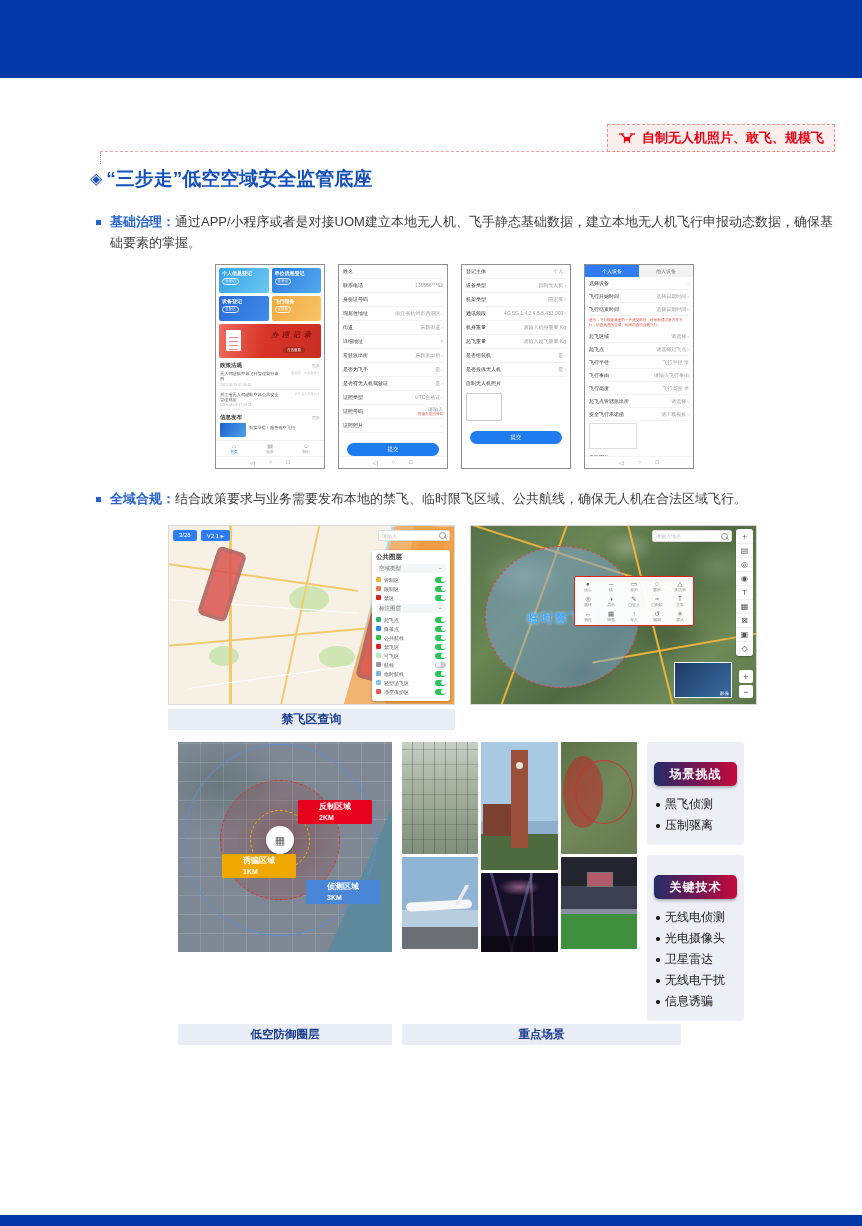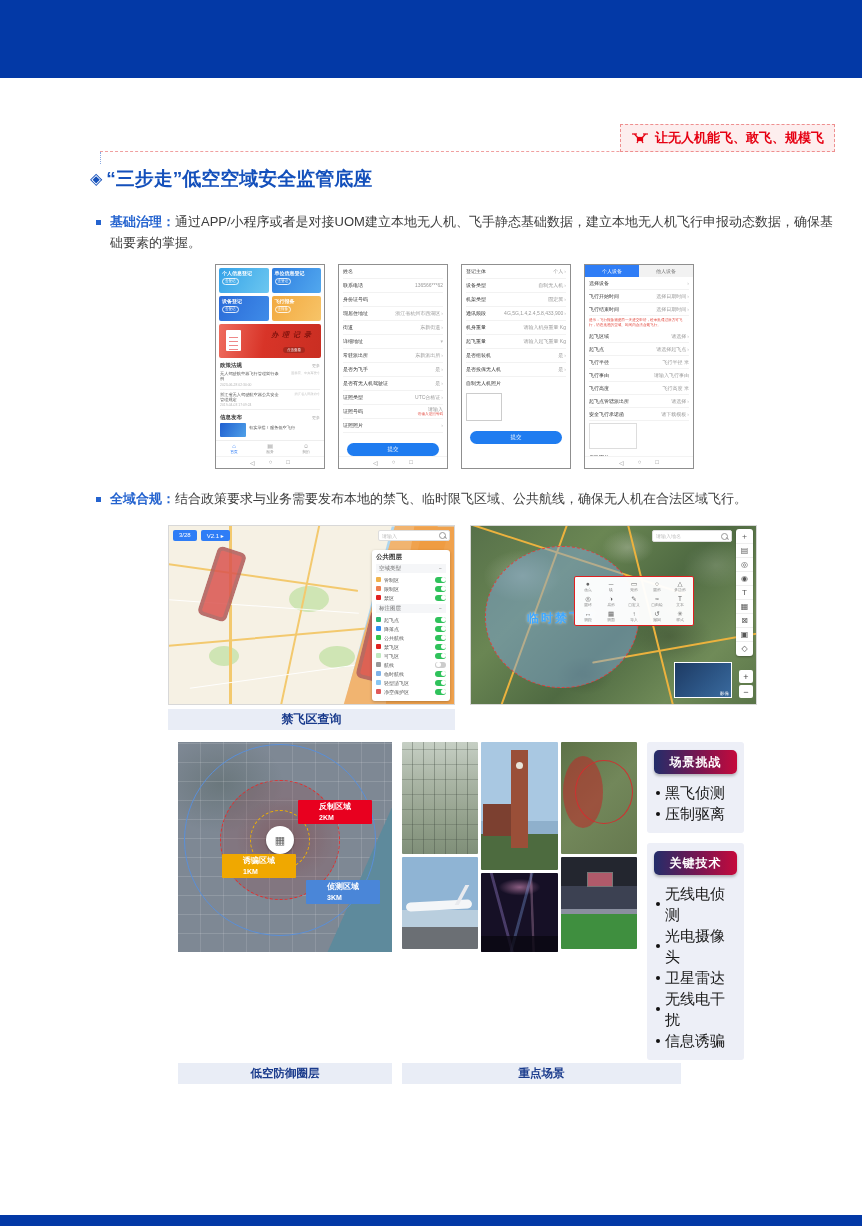--- a/index.html
+++ b/index.html
@@ -197,26 +197,26 @@
       linear-gradient(88deg,transparent 64%,rgba(255,190,230,.25) 65% 67%,transparent 68%),
       radial-gradient(30px 12px at 50% 18%,rgba(255,170,220,.5),transparent 70%)}
   .ph-concert::after{content:"";position:absolute;left:0;right:0;bottom:0;height:16px;background:rgba(10,8,18,.8)}
   .ph-sat{height:112px;background:linear-gradient(135deg,#5d7247,#72875a 50%,#66794f)}
   .ph-sat .z1{position:absolute;left:2px;top:14px;width:40px;height:72px;border-radius:50%;background:rgba(190,40,40,.55)}
   .ph-sat .z2{position:absolute;right:4px;top:18px;width:56px;height:62px;border-radius:50%;border:1px solid #d03030}
   .ph-stad{height:92px;background:linear-gradient(180deg,#23262f 0 32%,#3c4152 32% 56%,#8a8f9f 56% 62%,#3f8f3f 62%)}
   .ph-stad .scr{position:absolute;left:34%;top:16%;width:32%;height:14%;background:#b05a6a;border:1px solid #777}
 
   .pcol-r{width:97px;display:flex;flex-direction:column;gap:10px;flex:none}
-  .panel{background:#edeff7;border-radius:3px;padding:8px 7px 9px;box-sizing:border-box}
+  .panel{background:#edeff7;border-radius:3px;padding:20px 7px 9px;box-sizing:border-box}
   .panel-h{height:24px;border-radius:5px;background:linear-gradient(90deg,#232d6a,#7a1550 55%,#c50a3c);
            color:#fff;font-weight:bold;font-size:12px;display:flex;align-items:center;justify-content:center;
            letter-spacing:1px;box-shadow:0 2px 3px rgba(0,0,0,.25)}
   .panel ul{list-style:none;margin:8px 0 0;padding:0 0 0 2px}
-  .panel li{display:flex;align-items:center;gap:5px;font-size:15px;color:#1a1a1a;line-height:21px}
+  .panel li{display:flex;align-items:center;gap:5px;font-size:12px;color:#1a1a1a;line-height:21px}
   .panel li .dot{width:4px;height:4px;border-radius:50%;background:#111;flex:none}
 
   .caps-bottom{display:flex;gap:10px;margin:3px 0 0 178px}
   .caps-bottom .capbar{font-size:11.5px}
   .cap-def{width:214px}.cap-sc{width:279px}
 
   .pagenum{margin-top:44px;display:flex;align-items:center;justify-content:center;gap:10px;color:#777;font-size:12px}
   .pagenum .dash{width:16px;height:1px;background:#aaa}
 </style>
 </head>
@@ -231,21 +231,21 @@
         <g stroke="#e60012" stroke-width="1.2" fill="none">
           <line x1="1" y1="2" x2="6" y2="2"></line>
             <line x1="12" y1="2" x2="17" y2="2"></line>
           <line x1="3.5" y1="2" x2="7" y2="6"></line>
             <line x1="14.5" y1="2" x2="11" y2="6"></line>
           <rect x="6.5" y="5.5" width="5" height="3" fill="#e60012"></rect>
           <line x1="7" y1="9" x2="6" y2="11"></line>
             <line x1="11" y1="9" x2="12" y2="11"></line>
         </g>
       </svg>
-      <span>让无人机能飞、敢飞、规模飞</span>
+      <span>自制无人机照片、敢飞、规模飞</span>
     </div>
   </div>
   <div class="vdot"></div>
 
   <h1 class="title">
     <span class="diamond">◈</span>
     <span>“三步走”低空空域安全监管底座</span>
   </h1>
 
   <div class="bullet">

